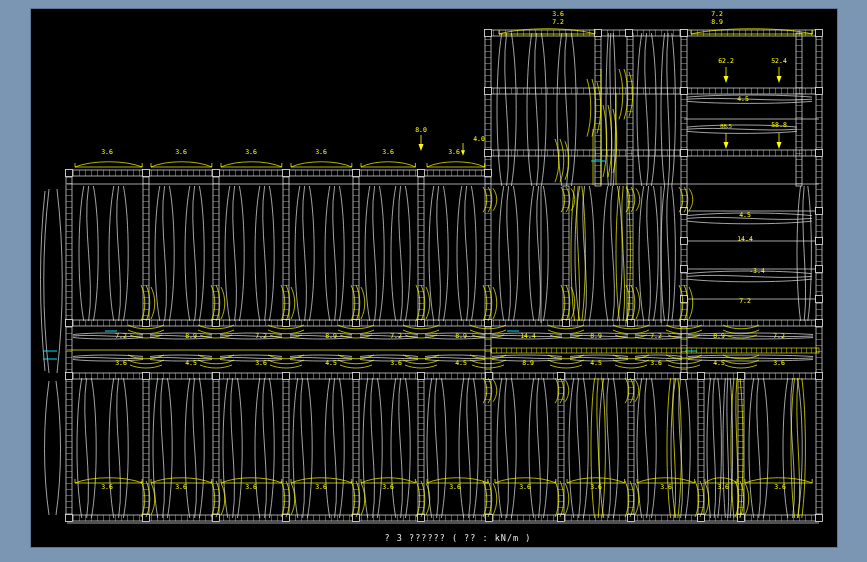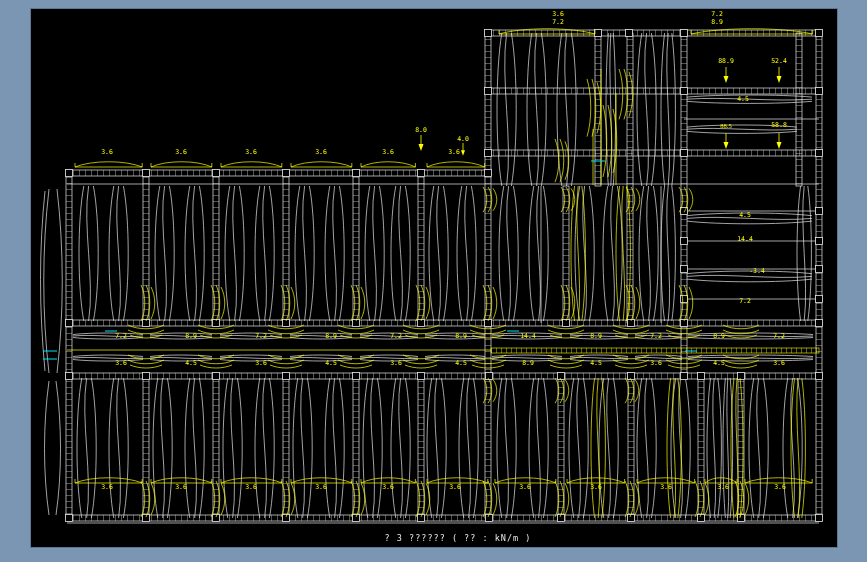--- a/index.html
+++ b/index.html
@@ -375,27 +375,27 @@
         <span class="lbl" style="left: 76px; top: 143px;">3.6</span>
         <span class="lbl" style="left: 150px; top: 143px;">3.6</span>
         <span class="lbl" style="left: 220px; top: 143px;">3.6</span>
         <span class="lbl" style="left: 290px; top: 143px;">3.6</span>
         <span class="lbl" style="left: 357px; top: 143px;">3.6</span>
         <span class="lbl" style="left: 423px; top: 143px;">3.6</span>
         <span class="lbl" style="left: 527px; top: 5px;">3.6</span>
         <span class="lbl" style="left: 527px; top: 13px;">7.2</span>
         <span class="lbl" style="left: 686px; top: 5px;">7.2</span>
         <span class="lbl" style="left: 686px; top: 13px;">8.9</span>
-        <span class="lbl" style="left: 695px; top: 52px;">88.9</span>
+        <span class="lbl" style="left: 695px; top: 52px;">62.2</span>
         <span class="lbl" style="left: 748px; top: 52px;">52.4</span>
         <span class="lbl" style="left: 712px; top: 90px;">4.5</span>
         <span class="lbl" style="left: 695px; top: 116px; font-family: Liberation Serif, serif;">88.5</span>
         <span class="lbl" style="left: 748px; top: 116px;">58.8</span>
         <span class="lbl" style="left: 390px; top: 121px;">8.0</span>
-        <span class="lbl" style="left: 432px; top: 130px;">4.0</span>
+        <span class="lbl" style="left: 448px; top: 130px;">4.0</span>
         <span class="lbl" style="left: 714px; top: 206px;">4.5</span>
         <span class="lbl" style="left: 714px; top: 230px;">14.4</span>
         <span class="lbl" style="left: 726px; top: 262px;">-3.4</span>
         <span class="lbl" style="left: 714px; top: 292px;">7.2</span>
         <span class="lbl" style="left: 90px; top: 327px;">7.2</span>
         <span class="lbl" style="left: 160px; top: 327px;">8.9</span>
         <span class="lbl" style="left: 230px; top: 327px;">7.2</span>
         <span class="lbl" style="left: 300px; top: 327px;">8.9</span>
         <span class="lbl" style="left: 365px; top: 327px;">7.2</span>
         <span class="lbl" style="left: 430px; top: 327px;">8.9</span>

